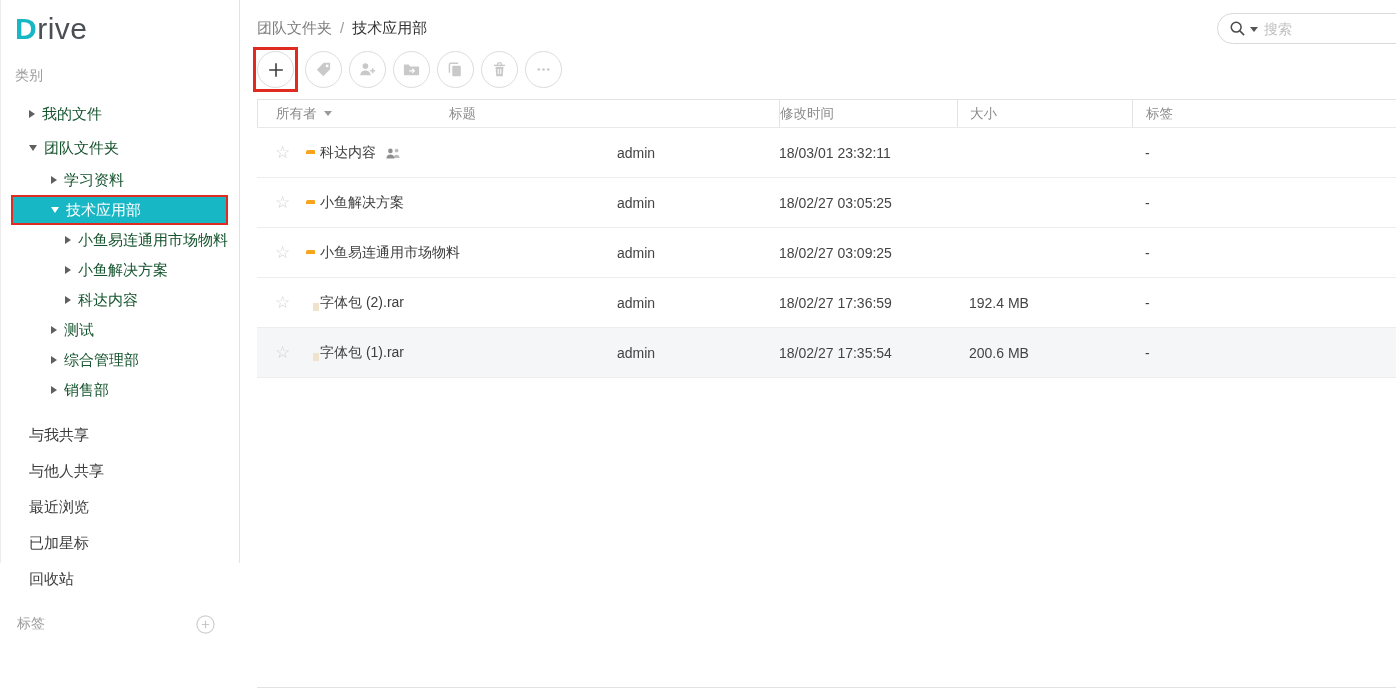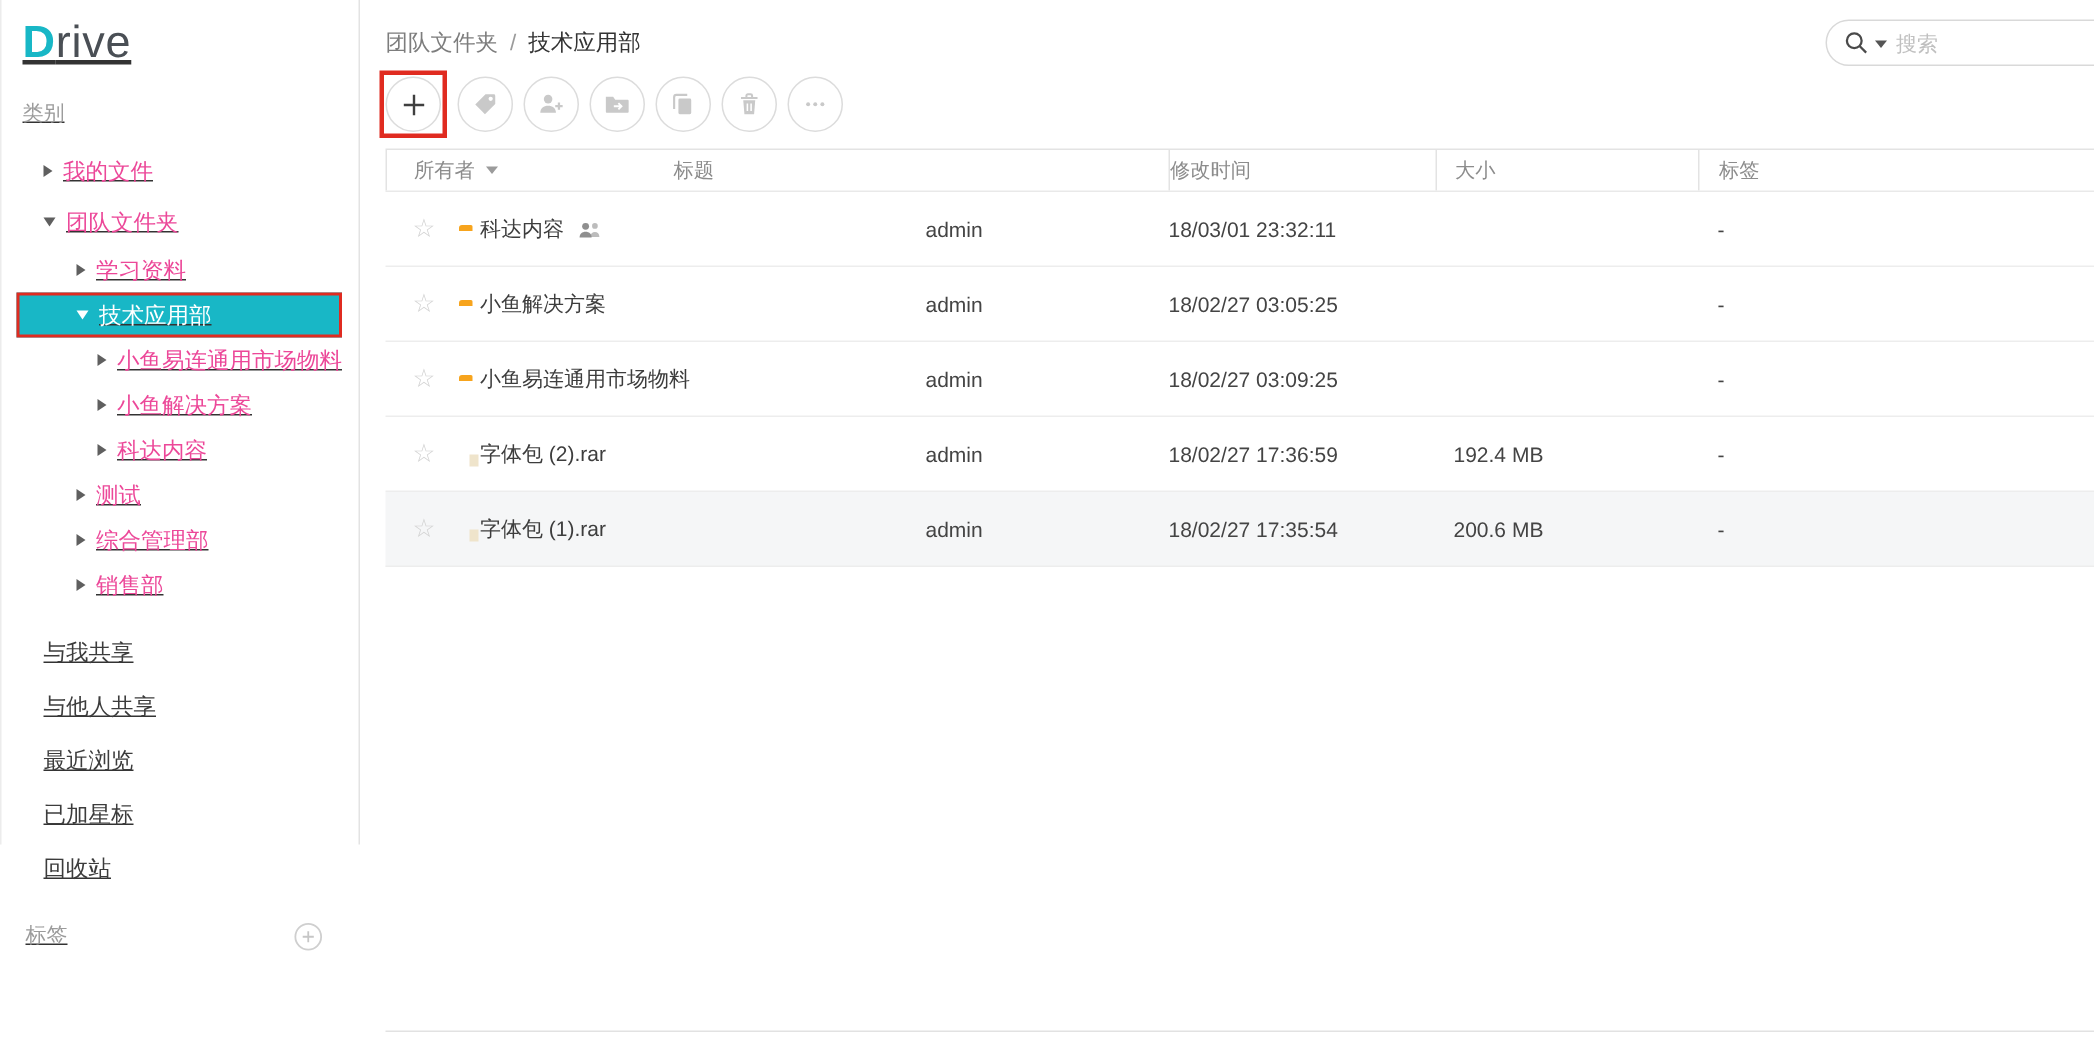--- a/index.html
+++ b/index.html
@@ -2,26 +2,26 @@
 <html><head>
 <meta charset="utf-8">
 <style>
   * { margin:0; padding:0; box-sizing:border-box; }
   html,body { width:1396px; height:693px; overflow:hidden; background:#fff;
               font-family:"Liberation Sans","DejaVu Sans",sans-serif; color:#333; }
   body { display:flex; position:relative; }
 
   
   .sidebar { width:240px; min-width:240px; height:563px; border-right:1px solid #e3e3e3;
-             border-left:1px solid #ececec; background:#fff; position:relative;text-decoration:underline; }
+             border-left:1px solid #ececec; background:#fff; position:relative; }
   .logo { display:block; padding:12px 0 0 14px; font-size:30px; letter-spacing:.5px; color:#4a4f55; }
   .logo::first-letter { color:#18b7c6; font-weight:bold; }
   .side-section-label { margin:21px 0 12px 14px; font-size:14px; color:#9b9b9b; }
 
-  .tree-item { display:flex; align-items:center; height:30px; font-size:15px; color:#ec4899; cursor:pointer; }
+  .tree-item { display:flex; align-items:center; height:30px; font-size:15px; color:#14532d; cursor:pointer; }
   .tree-item .caret { margin-right:7px; width:0; height:0; }
   .caret-r { border-top:4.5px solid transparent; border-bottom:4.5px solid transparent; border-left:6px solid #5f5f5f; }
   .caret-d { border-left:4.5px solid transparent; border-right:4.5px solid transparent; border-top:6px solid #5f5f5f; }
   .lv0 { padding-left:28px; height:34px; }
   .lv1 { padding-left:50px; }
   .lv2 { padding-left:64px; }
   .tree-item.selected { background:#18b7c6; color:#fff; margin:0 11px 0 10px; padding-left:38px;
                         height:30px; border:2px solid #e02b20; }
   .tree-item.selected .caret-d { border-top-color:#fff; }
 

